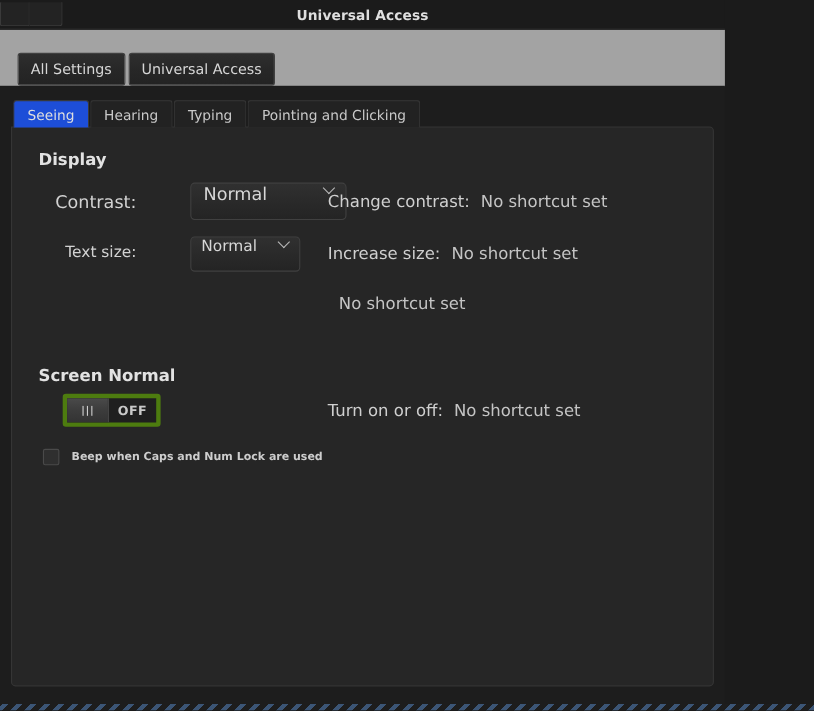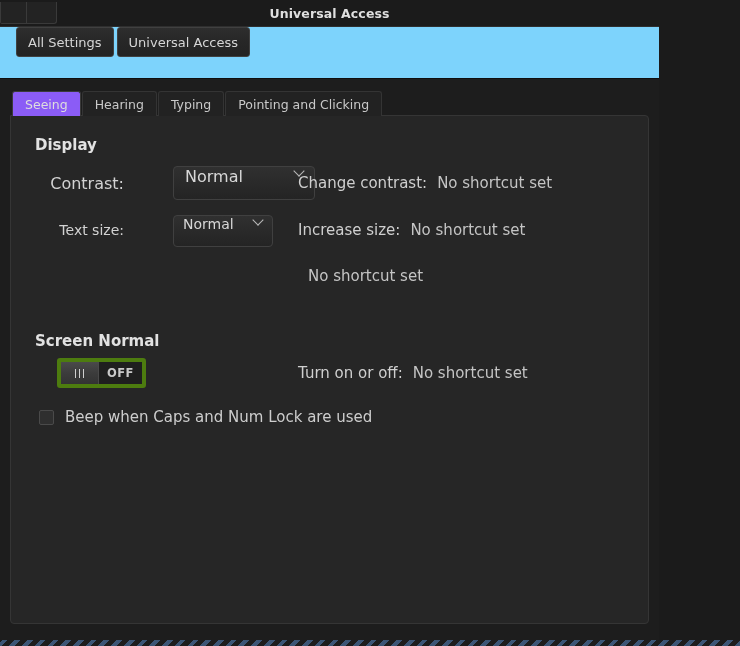--- a/index.html
+++ b/index.html
@@ -65,24 +65,24 @@
   }
   .win-btn.second {
     border-radius: 0 0 3px 0;
     width: 30px;
   }
 
   
   .toolbar {
     height: 52px;
     min-height: 52px;
-    background: #7dd3fc;
+    background: #a3a3a3;
     border-bottom: 1px solid #0f0f0f;
     display: flex;
-    align-items: flex-start;
+    align-items: flex-end;
     padding-left: 16px;
     box-sizing: border-box;
   }
   .nav-btn {
     height: 30px;
     padding: 0 11px;
     display: inline-flex;
     align-items: center;
     justify-content: center;
     background: linear-gradient(to bottom, #2e2e2e 0%, #272727 50%, #232323 100%);
@@ -123,21 +123,21 @@
     color: #c9c9c9;
     background: #222222;
     border: 1px solid #343434;
     border-bottom: none;
     border-radius: 3px 3px 0 0;
     box-sizing: border-box;
     cursor: default;
     margin-right: 1px;
   }
   .tab.active {
-    background: #8b5cf6;
+    background: #1d4ed8;
     color: #dedede;
     border-color: #3a3a3a;
   }
 
   .tabpanel {
     flex: 1;
     background: #262626;
     border: 1px solid #353535;
     border-radius: 0 4px 4px 4px;
     margin-top: -1px;
@@ -283,22 +283,23 @@
     height: 15px;
     border: 1px solid #4a4a4a;
     border-radius: 2px;
     background: #2f2f2f;
     box-sizing: border-box;
     flex: none;
     cursor: default;
   }
   .checkrow-label {
     margin-left: 11px;
-    font-size: 15px;
+    font-size: 10px;
     color: #cdcdcd;
+    font-weight: bold;
   }
 
   
   .bottom-strip {
     position: absolute;
     left: 0;
     bottom: 0;
     width: 740px;
     height: 6px;
     background:

